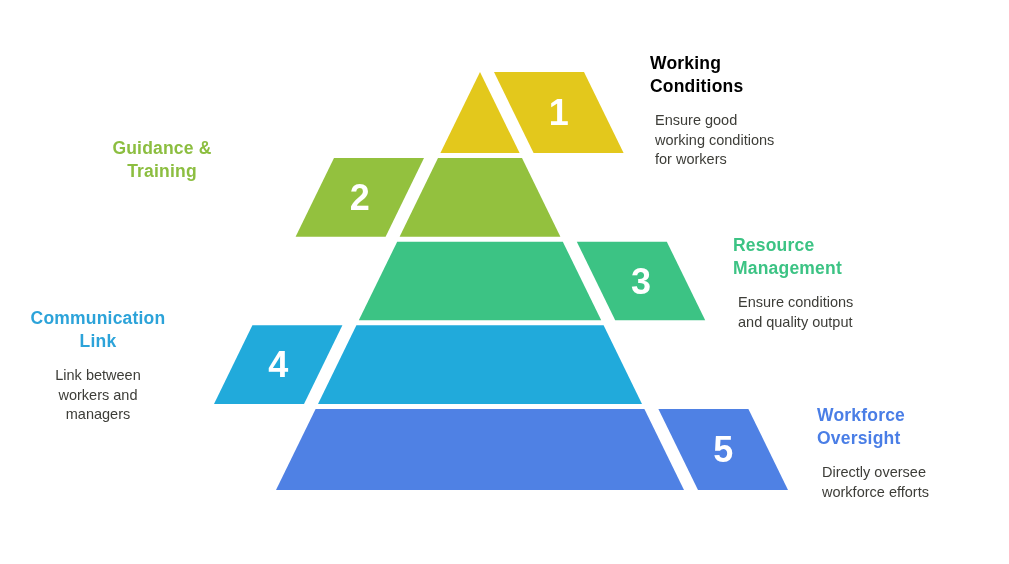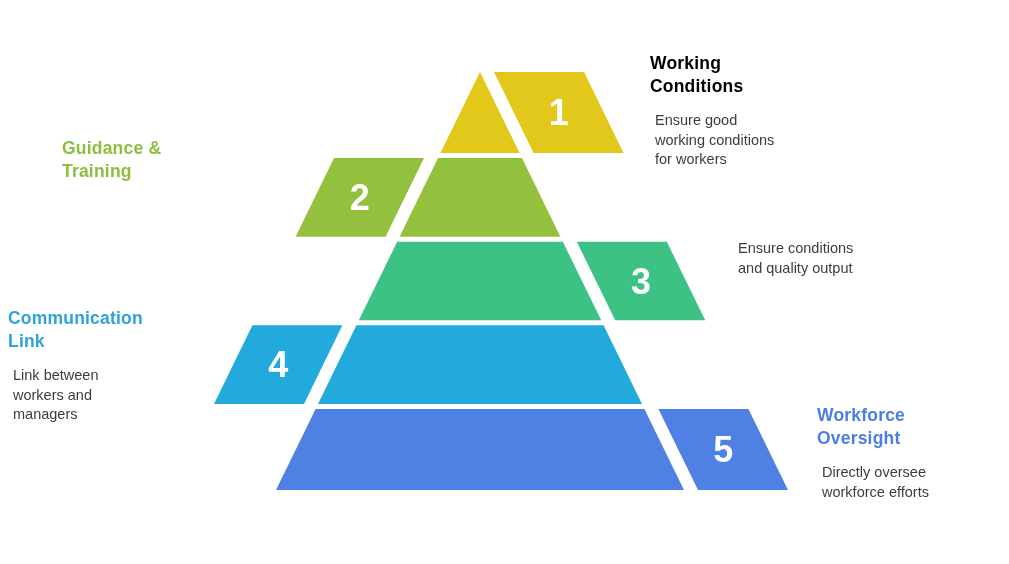--- a/index.html
+++ b/index.html
@@ -27,21 +27,21 @@
     font-family: "Liberation Sans", sans-serif;
     font-size: 36px;
     font-weight: bold;
     fill: #ffffff;
     text-anchor: middle;
   }
   .label {
     position: absolute;
     width: 200px;
   }
-  .label.align-right { text-align: left; }
+  .label.align-right { text-align: center; }
   .label.align-left  { text-align: left; }
   .label h3 {
     margin: 0 0 13px 0;
     font-size: 17.5px;
     font-weight: bold;
     line-height: 23px;
     white-space: pre-line;
     letter-spacing: 0.2px;
   }
   .label p {
@@ -88,20 +88,22 @@
 working conditions
 for workers</p>
   </div>
 
   <div class="label align-right" style="right:747px; top:137px;">
     <h3 style="color: rgb(140, 190, 64);">Guidance &amp;
 Training</h3>
   </div>
 
   <div class="label align-left" style="left:733px; top:234px;">
+    <h3 style="color: rgb(60, 195, 132);">Resource
+Management</h3>
     <p>Ensure conditions
 and quality output</p>
   </div>
 
   <div class="label align-left" style="left:817px; top:404px; width:180px;">
     <h3 style="color: rgb(74, 126, 230);">Workforce
 Oversight</h3>
     <p>Directly oversee
 workforce efforts</p>
   </div>

